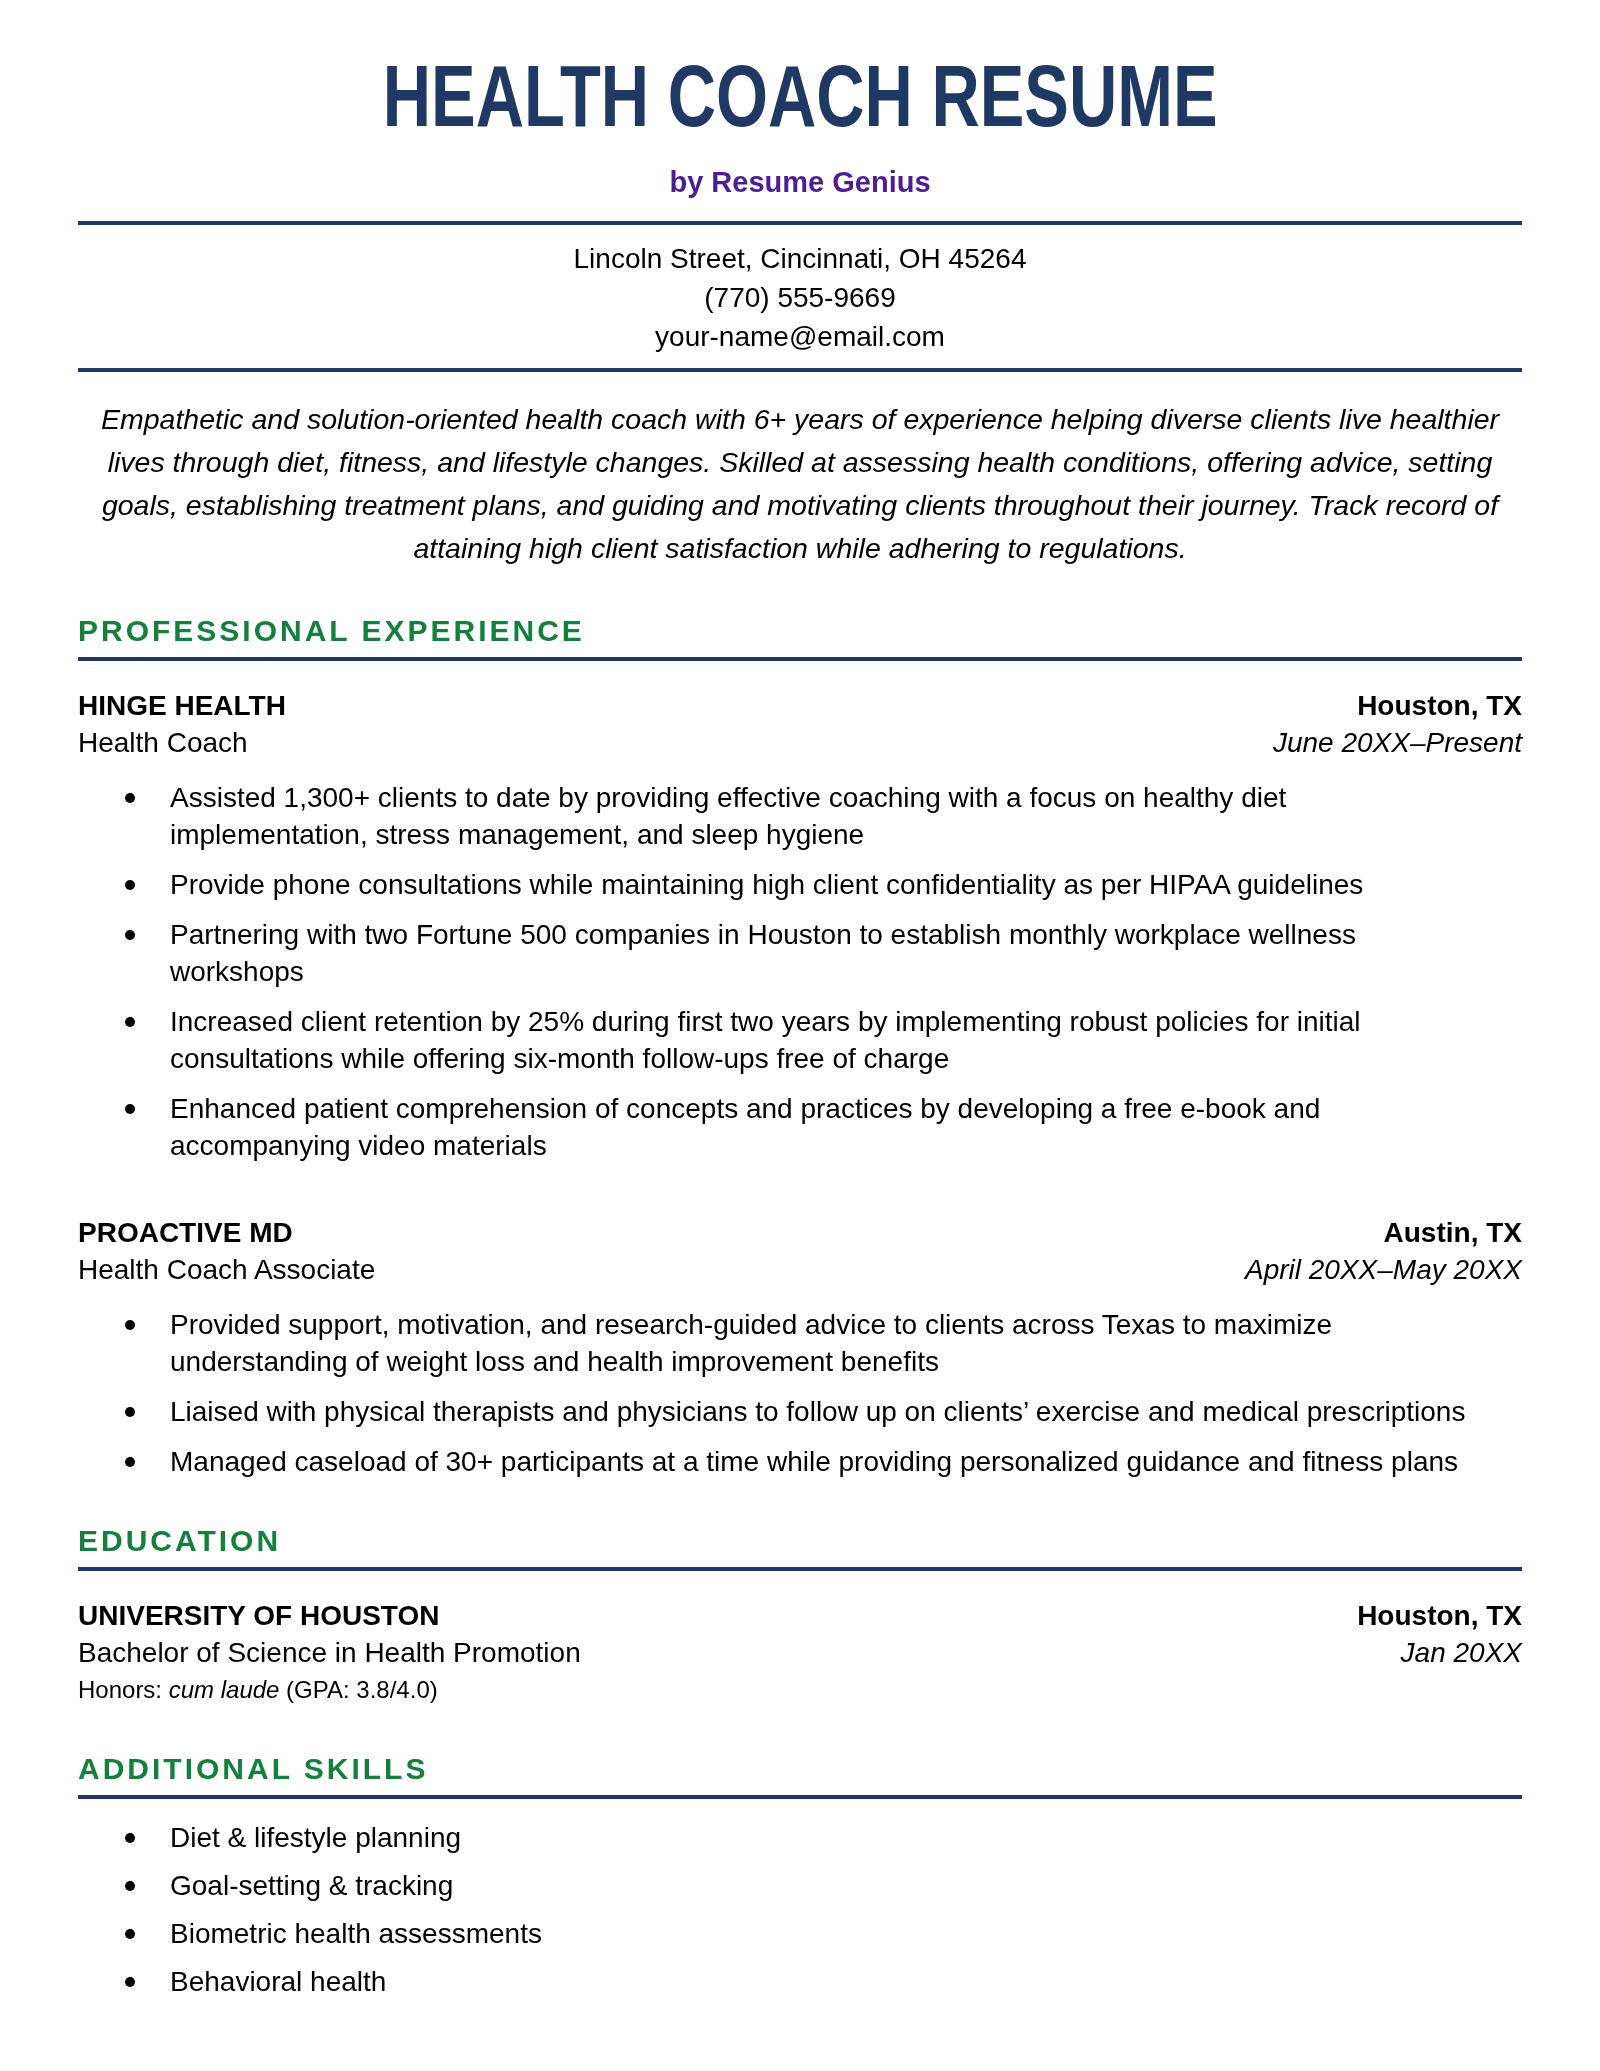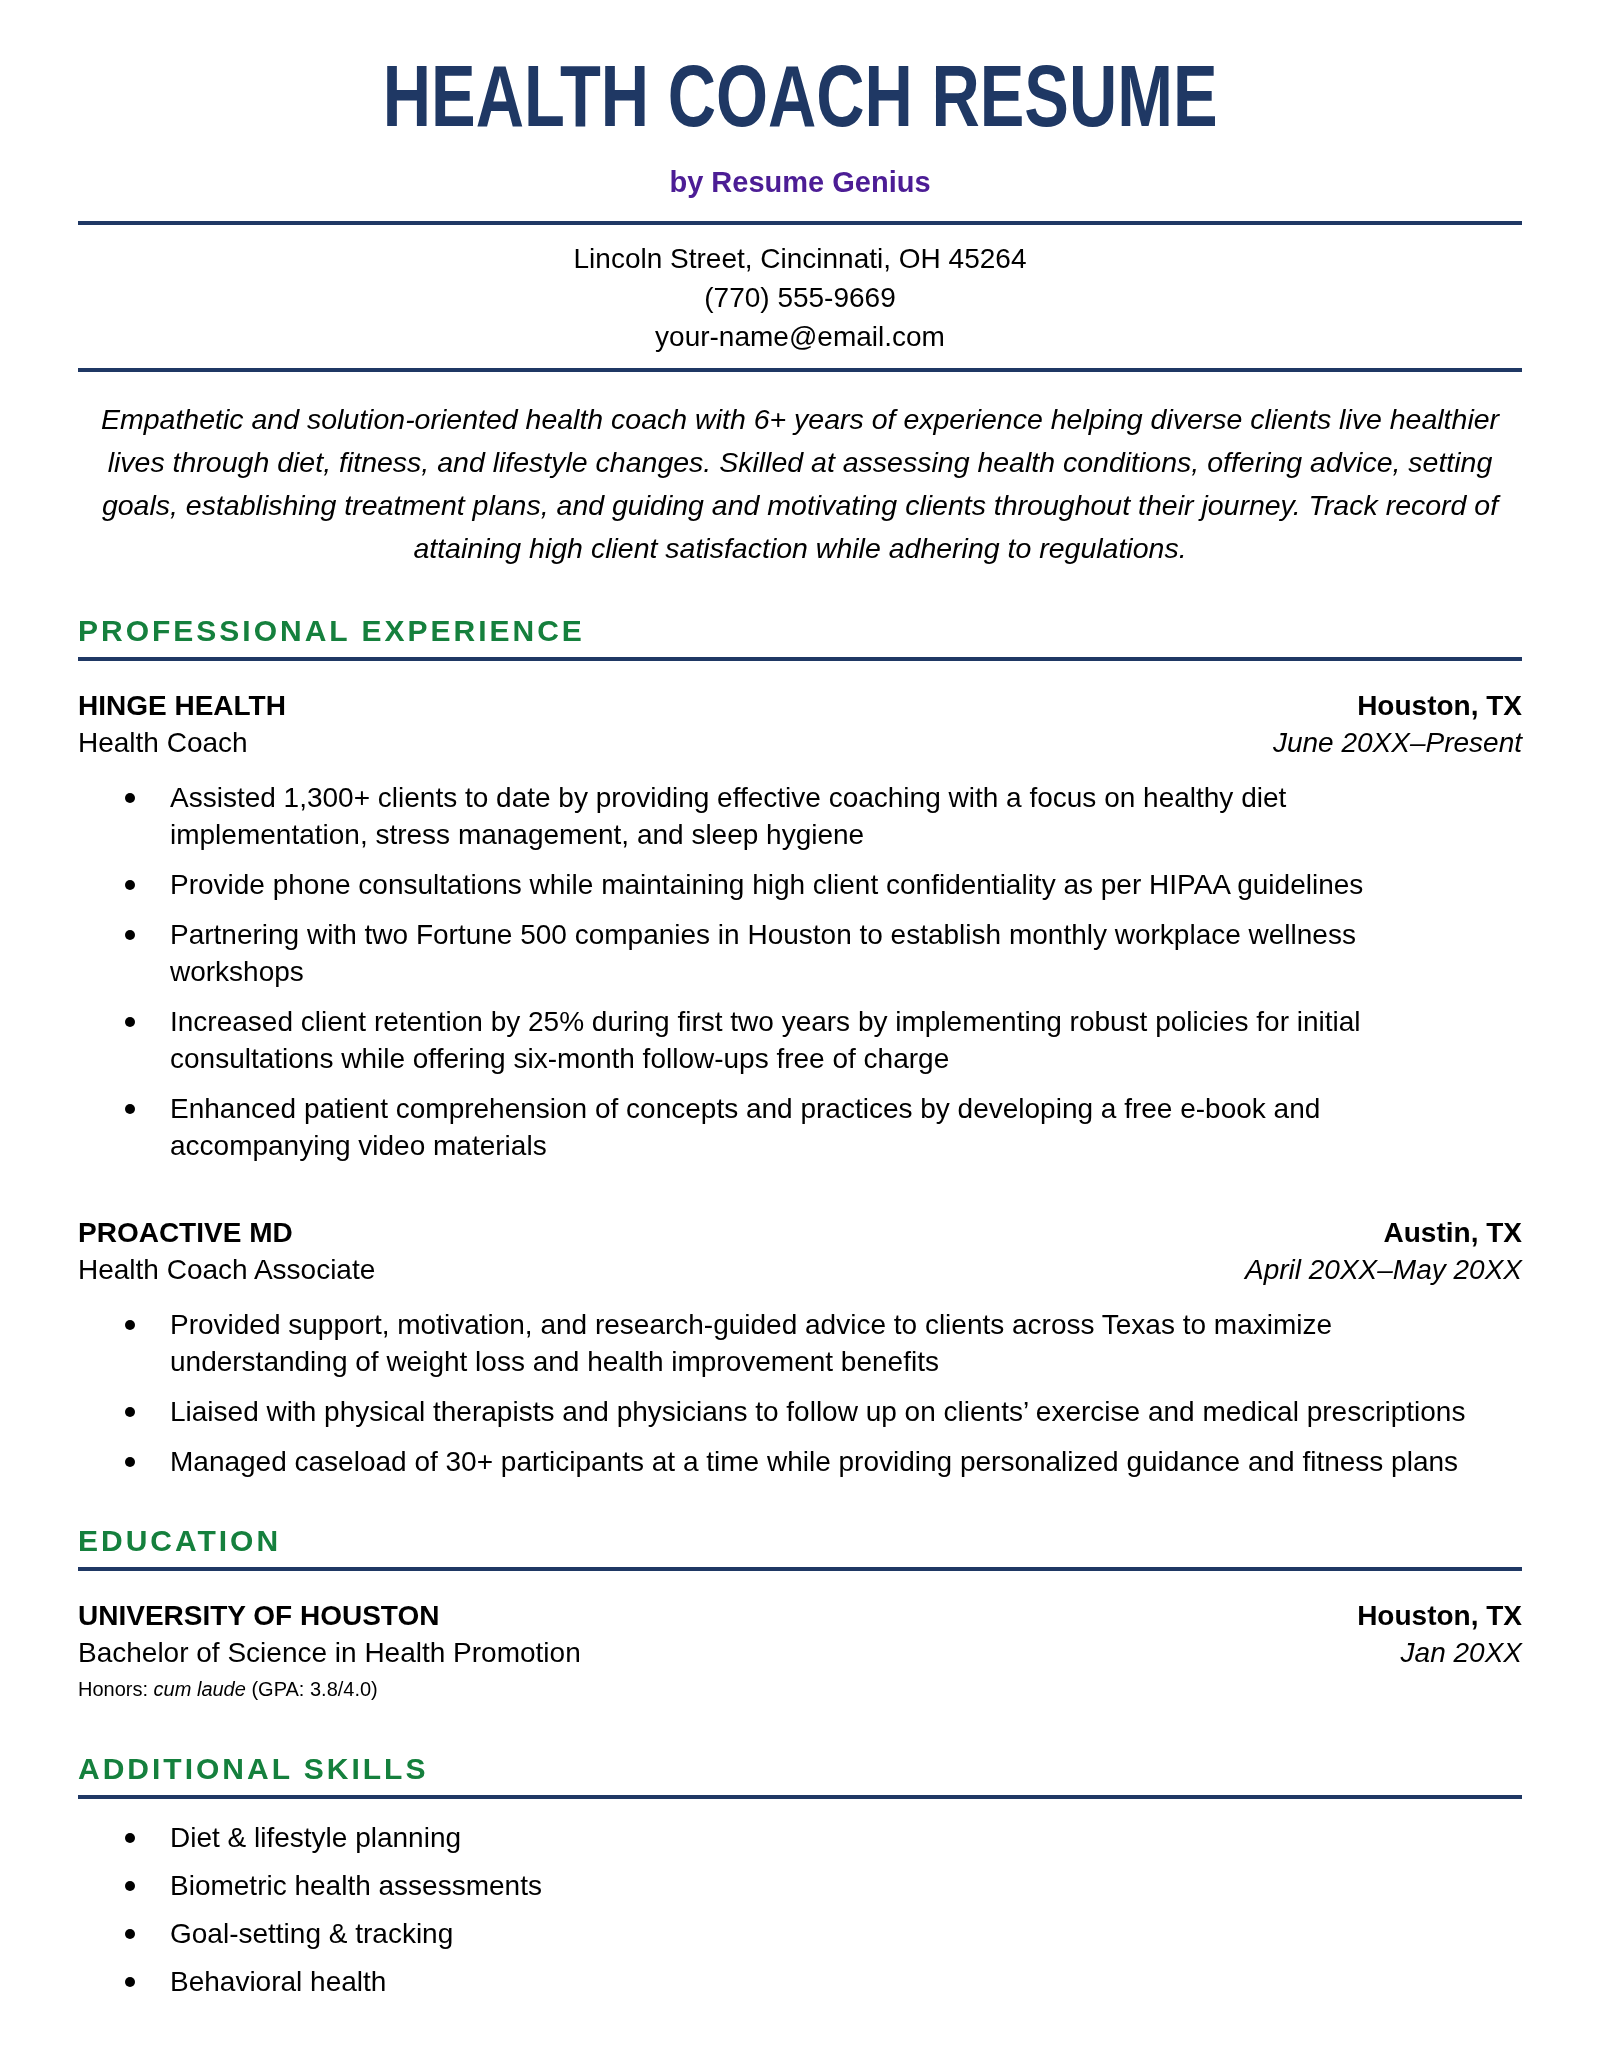--- a/index.html
+++ b/index.html
@@ -99,21 +99,21 @@
     position: absolute;
     left: 0;
     top: 14px;
     width: 10px;
     height: 10px;
     border-radius: 50%;
     background: #000000;
   }
 
   .edu-block { margin-top: 26px; }
-  .edu-line { font-size: 20px; line-height: 37px; }
+  .edu-line { font-size: 24px; line-height: 37px; }
 
   ul.skills { margin-top: 20px; }
   ul.skills li { margin-bottom: 11px; }
 </style>
 </head>
 <body>
 
 <div class="page">
 
   <h1 class="title-wrap">
@@ -183,20 +183,20 @@
         <span class="italic">Jan 20XX</span>
       </div>
       <div class="edu-line"><span>Honors: </span><span class="italic">cum laude</span><span> (GPA: 3.8/4.0)</span></div>
     </div>
   </section>
 
   <section>
     <h2 class="section-heading">ADDITIONAL SKILLS</h2>
     <ul class="bullets skills">
       <li>Diet &amp; lifestyle planning</li>
+      <li>Goal-setting &amp; tracking</li>
       <li>Biometric health assessments</li>
-      <li>Goal-setting &amp; tracking</li>
       <li>Behavioral health</li>
 
     </ul>
   </section>
 
 </div>
 
 </body></html>

